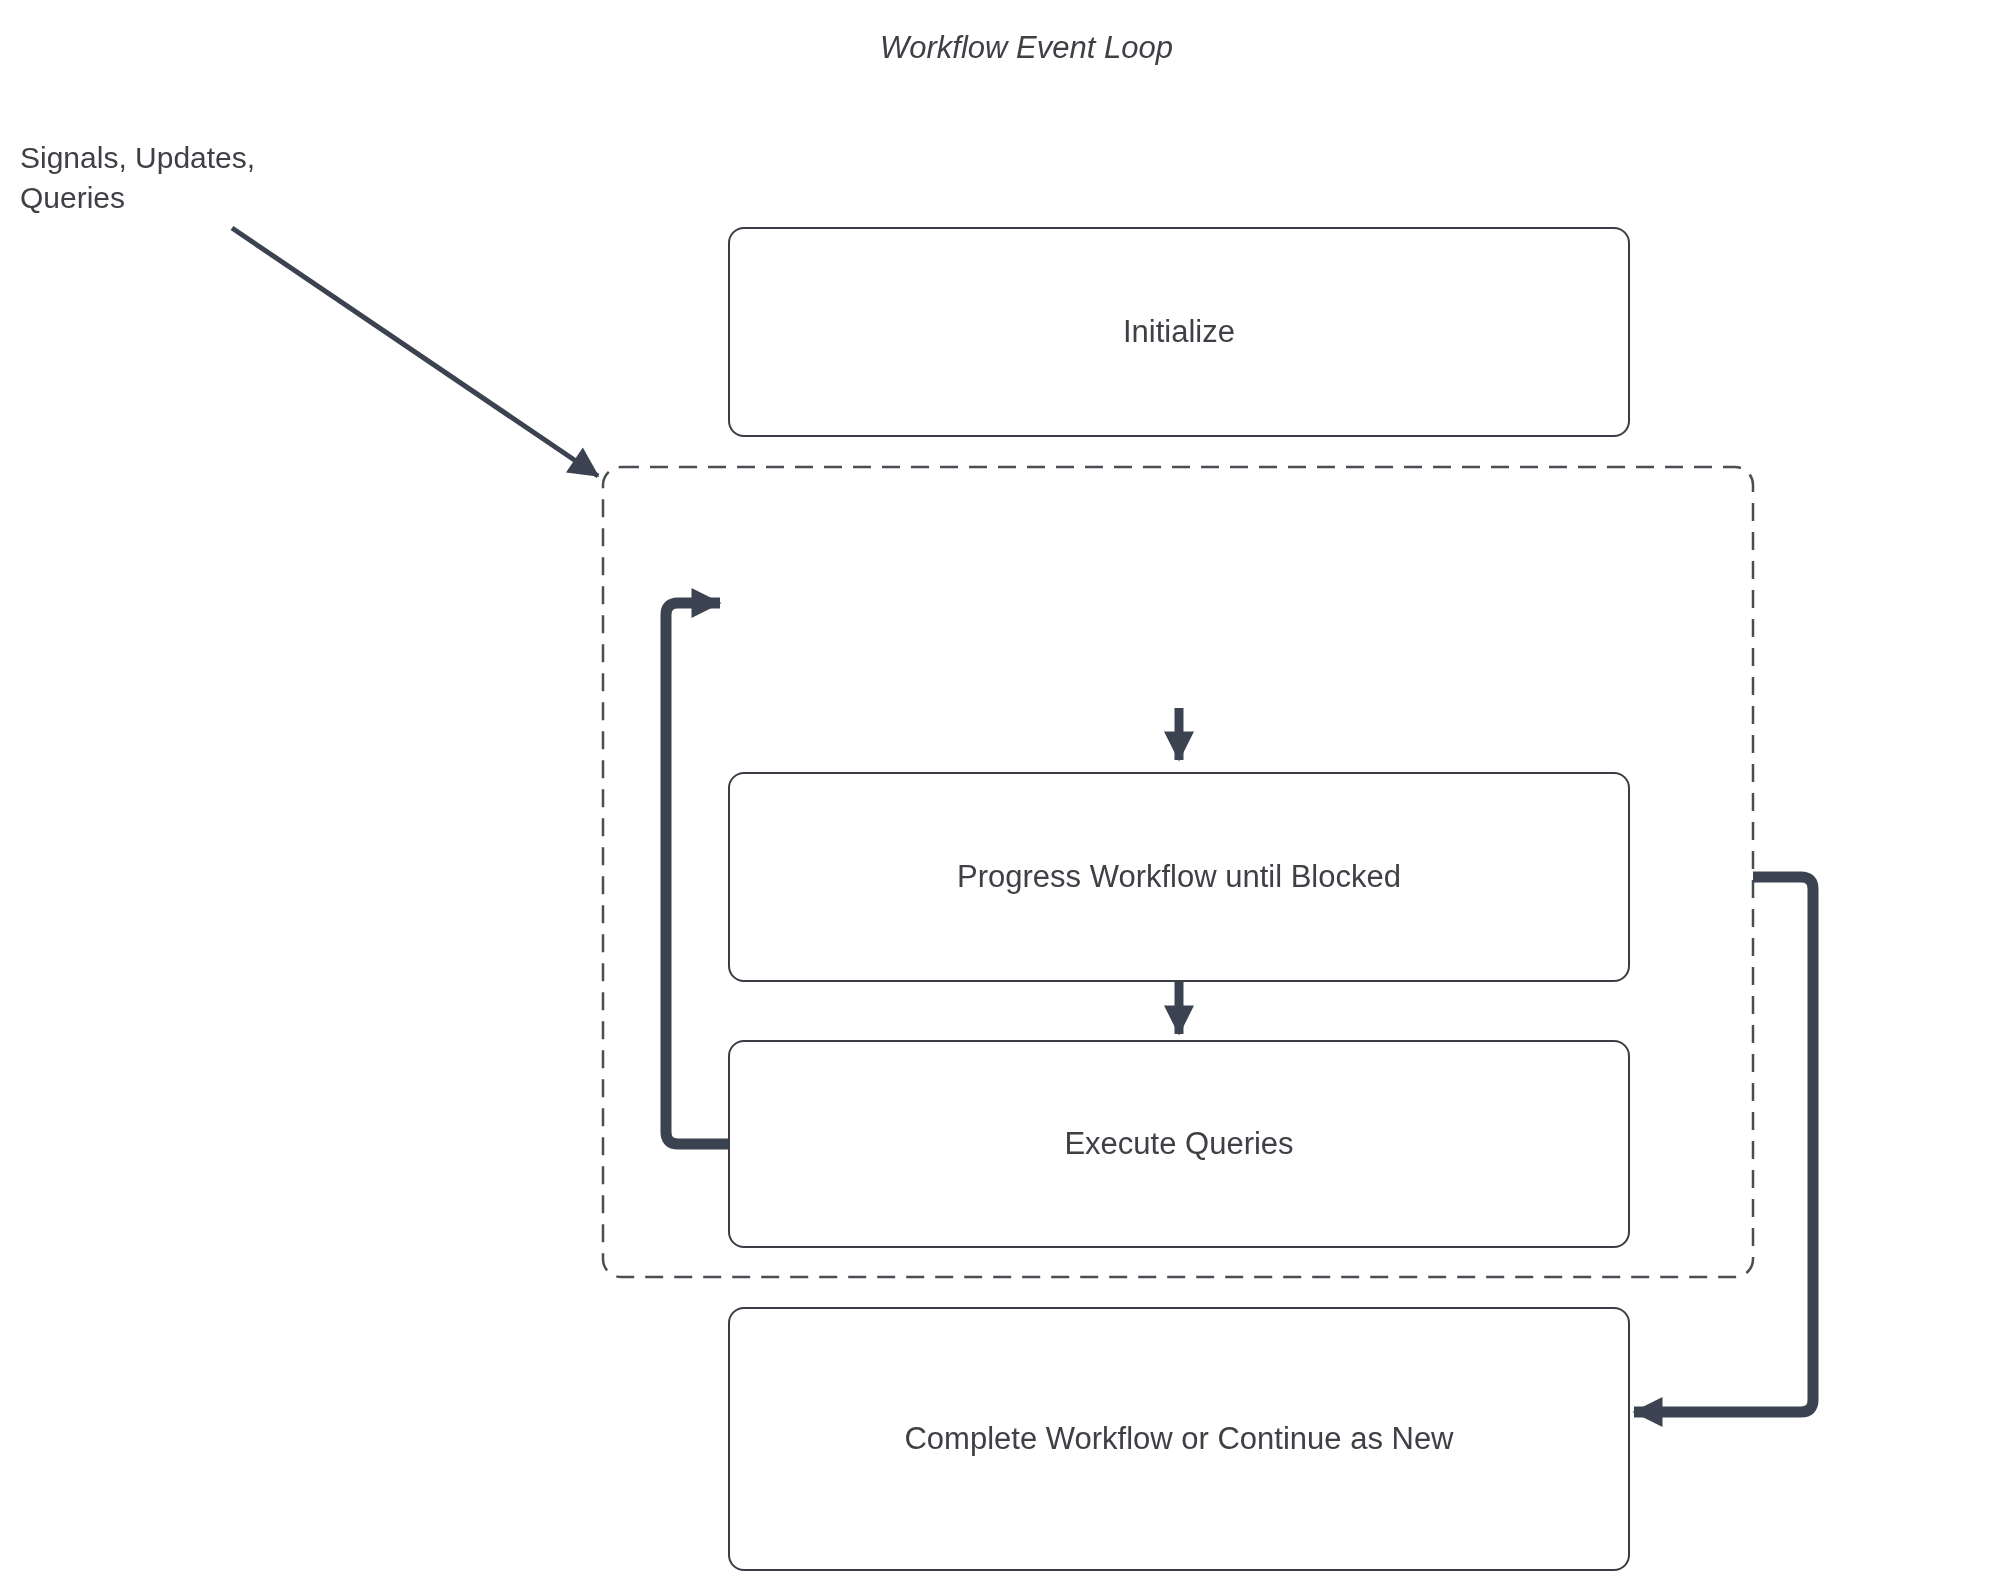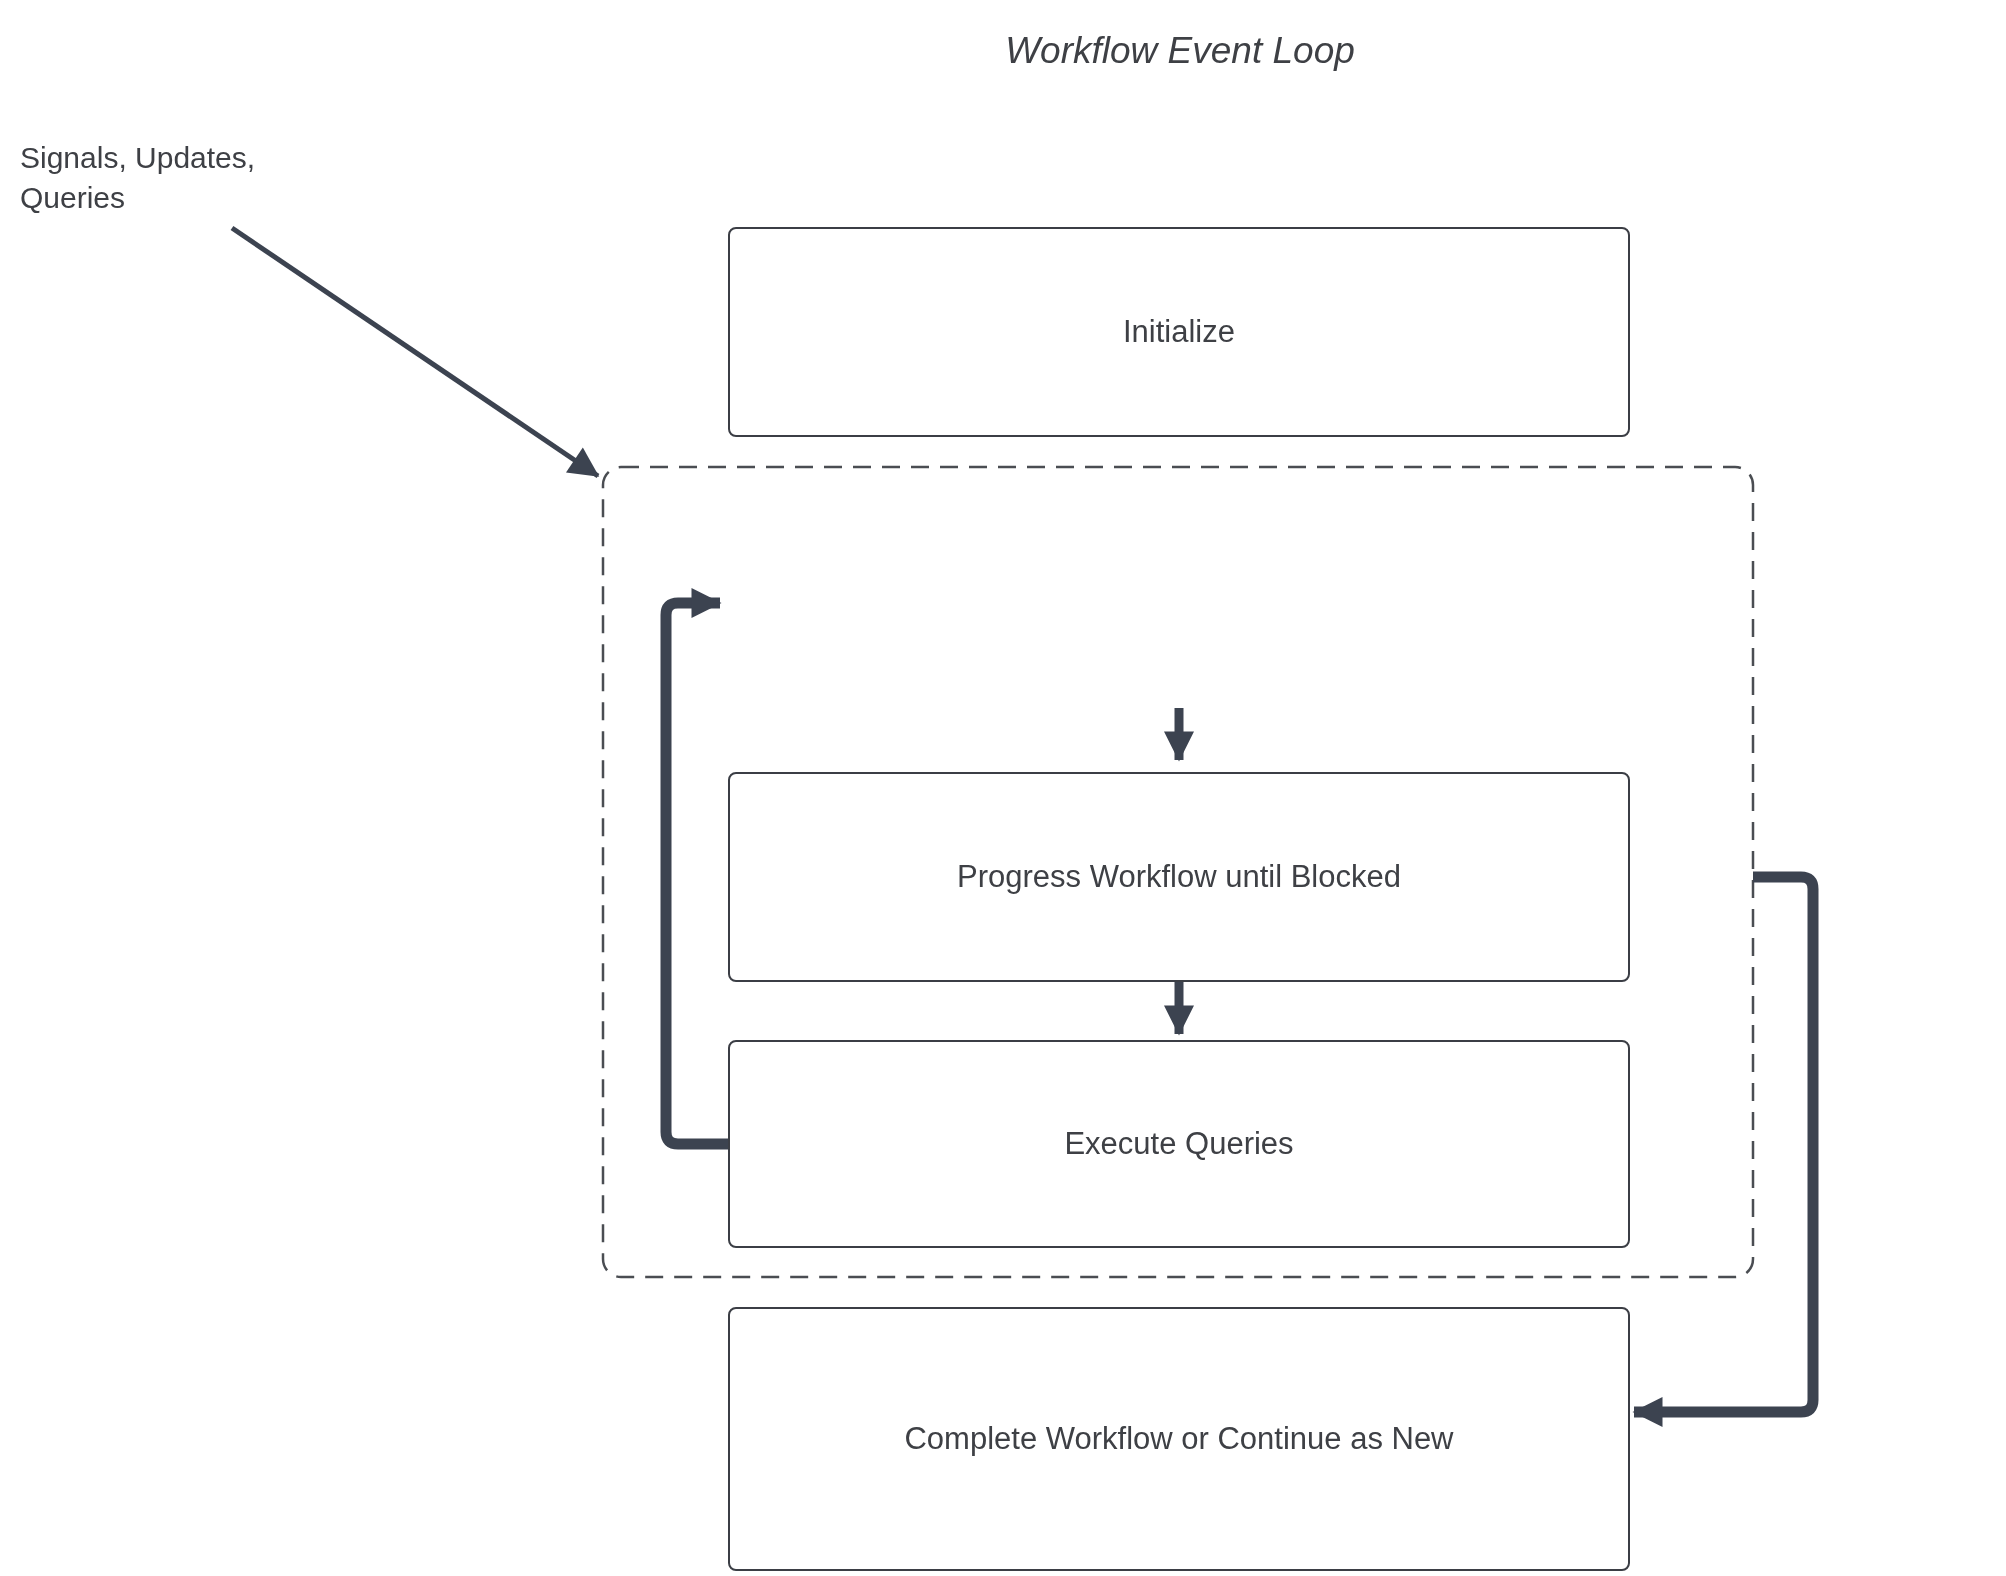--- a/index.html
+++ b/index.html
@@ -8,37 +8,36 @@
     width:2006px;height:1576px;
     background:var(--bg,#ffffff);
     font-family:"Liberation Sans", sans-serif;
     overflow:hidden;
   }
   #arrow-layer{position:absolute;left:0;top:0;width:2006px;height:1576px;}
   .node{
     position:absolute;
     box-sizing:border-box;
     border:2px solid var(--box-border,#3b3e45);
-    border-radius:8px;
+    border-radius:16px;
     background:#ffffff;
     display:flex;align-items:center;justify-content:center;
     text-align:center;
     color:var(--text,#3e4045);
     font-size:31px;
     line-height:1.25;
   }
   .node-initialize      {left:728px;top:227px; width:902px;height:210px;}
   .node-progress-signals{left:728px;top:498px; width:902px;height:210px;}
   .node-progress-workflow{left:728px;top:772px;width:902px;height:210px;}
   .node-execute-queries {left:728px;top:1040px;width:902px;height:208px;}
   .node-complete        {left:728px;top:1307px;width:902px;height:264px;}
   .diagram-title{
     position:absolute;left:880px;top:30px;width:600px;
-    text-align:center;
-    font-size:37px;font-style:italic;
+    font-size:31px;font-style:italic;
     color:var(--text,#3e4045);
   }
   .external-label{
     position:absolute;left:20px;top:138px;width:290px;
     text-align:left;
     font-size:30px;line-height:40px;
     color:var(--text,#3e4045);
     white-space:pre-line;
   }
 </style>

